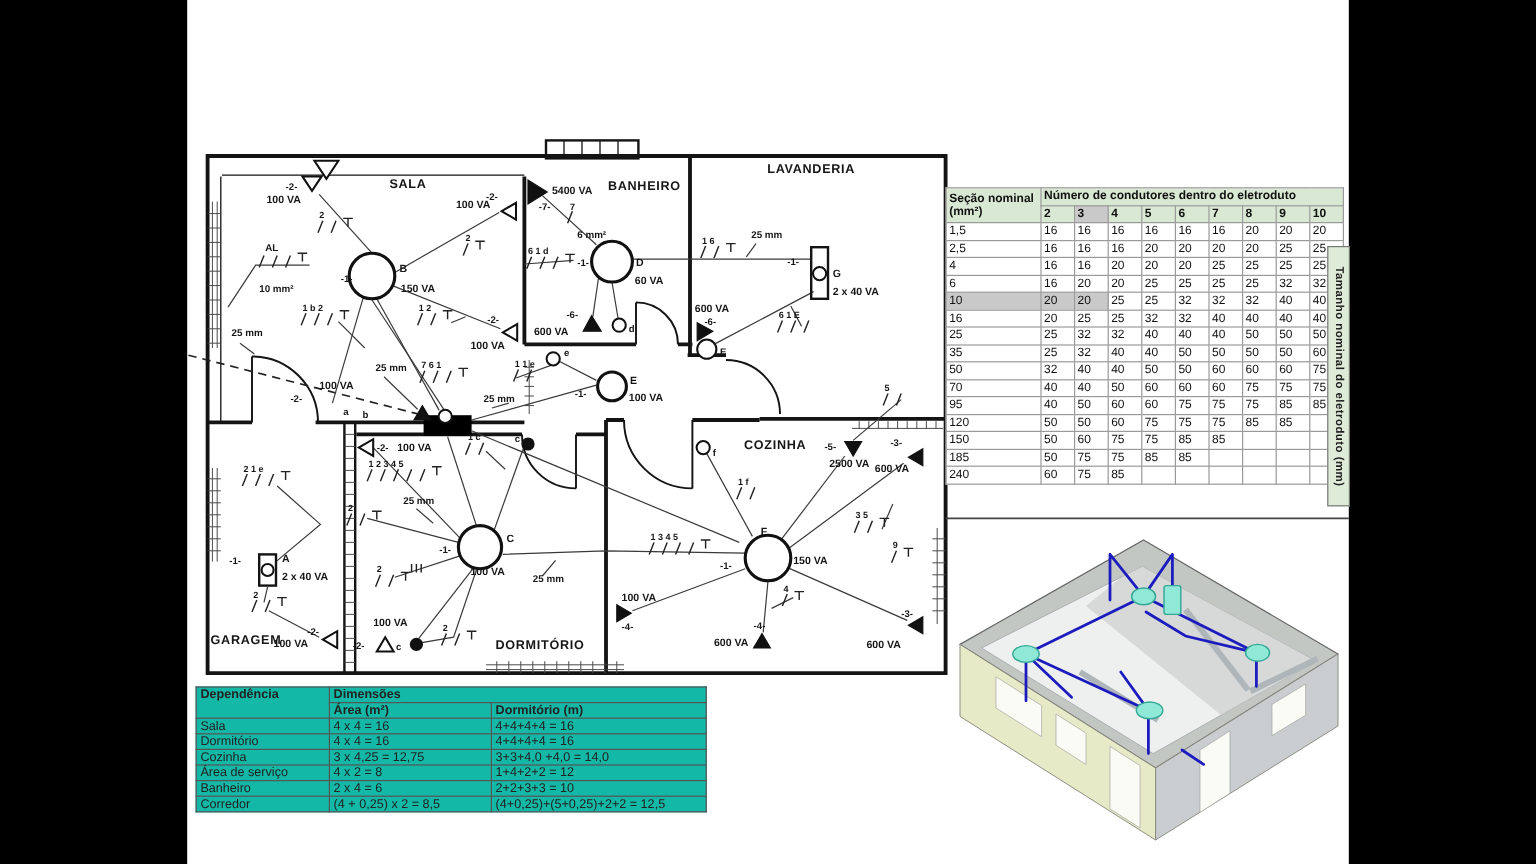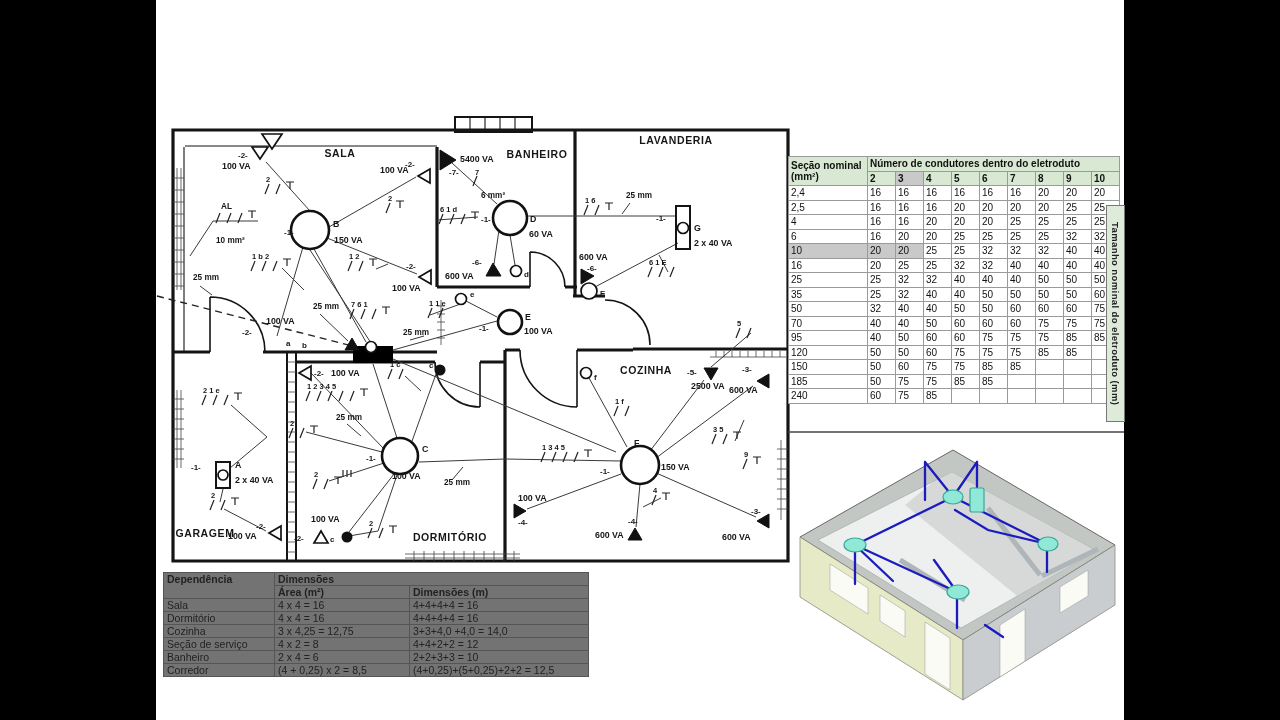--- a/index.html
+++ b/index.html
@@ -26,21 +26,21 @@
   .box{fill:#000}
   .divline{stroke:#444;stroke-width:1.6}
   text{font-family:"Liberation Sans",sans-serif;fill:#161616}
   .rt{font-size:10.5px;font-weight:700;letter-spacing:.6px;text-anchor:middle}
   .lb{font-size:8.8px;font-weight:700}
   .cr{font-size:8px;font-weight:700}
   .cd{font-size:8.2px;font-weight:700}
   .tn{font-size:7.5px;font-weight:700}
 
   
-  .dim-table{position:absolute;left:163px;top:572px;border-collapse:collapse;font-size:10.5px;color:#222;background:#737373}
+  .dim-table{position:absolute;left:163px;top:572px;border-collapse:collapse;font-size:10.5px;color:#222;background:#14b8a6}
   .dim-table th,.dim-table td{border:1px solid #555;padding:0 3px;height:12px;text-align:left;white-space:nowrap;font-weight:400;line-height:12px}
   .dim-table th{font-weight:700}
   .dim-table th.sub{font-weight:700}
   .dim-table th.dep{vertical-align:top}
   .dim-table .cw1{width:104px}.dim-table .cw2{width:128px}.dim-table .cw3{width:172px}
 
   
   .cond-table{position:absolute;left:788px;top:156px;border-collapse:collapse;font-size:10px;color:#111;background:#fff}
   .cond-table th,.cond-table td{border:1px solid #9a9a9a;padding:0 2px;height:13.5px;line-height:11px;text-align:left;white-space:nowrap;font-weight:400}
   .cond-table thead th{background:var(--table-header-green);font-weight:700}
@@ -356,43 +356,43 @@
 </svg>
 
 <table class="dim-table">
   <thead>
     <tr>
       <th rowspan="2" class="dep cw1">Dependência</th>
       <th colspan="2">Dimensões</th>
     </tr>
     <tr>
       <th class="sub cw2">Área (m²)</th>
-      <th class="sub cw3">Dimensões (m)</th>
+      <th class="sub cw3">Dormitório (m)</th>
     </tr>
   </thead>
   <tbody>
       <tr>
         <td>Sala</td>
         <td>4 x 4 = 16</td>
         <td>4+4+4+4 = 16</td>
       </tr>
       <tr>
         <td>Dormitório</td>
         <td>4 x 4 = 16</td>
         <td>4+4+4+4 = 16</td>
       </tr>
       <tr>
         <td>Cozinha</td>
         <td>3 x 4,25 = 12,75</td>
         <td>3+3+4,0  +4,0   = 14,0</td>
       </tr>
       <tr>
-        <td>Seção de serviço</td>
+        <td>Área de serviço</td>
         <td>4 x 2 = 8</td>
-        <td>4+4+2+2 = 12</td>
+        <td>1+4+2+2 = 12</td>
       </tr>
       <tr>
         <td>Banheiro</td>
         <td>2 x 4 = 6</td>
         <td>2+2+3+3 = 10</td>
       </tr>
       <tr>
         <td>Corredor</td>
         <td>(4 + 0,25) x 2 = 8,5</td>
         <td>(4+0,25)+(5+0,25)+2+2 = 12,5</td>
@@ -416,21 +416,21 @@
         <th class="num">5</th>
         <th class="num">6</th>
         <th class="num">7</th>
         <th class="num">8</th>
         <th class="num">9</th>
         <th class="num">10</th>
       </tr>
   </thead>
   <tbody id="cond-body">
       <tr>
-        <td>2,4</td>
+        <td>1,5</td>
         <td>16</td>
         <td>16</td>
         <td>16</td>
         <td>16</td>
         <td>16</td>
         <td>16</td>
         <td>20</td>
         <td>20</td>
         <td>20</td>
       </tr>

